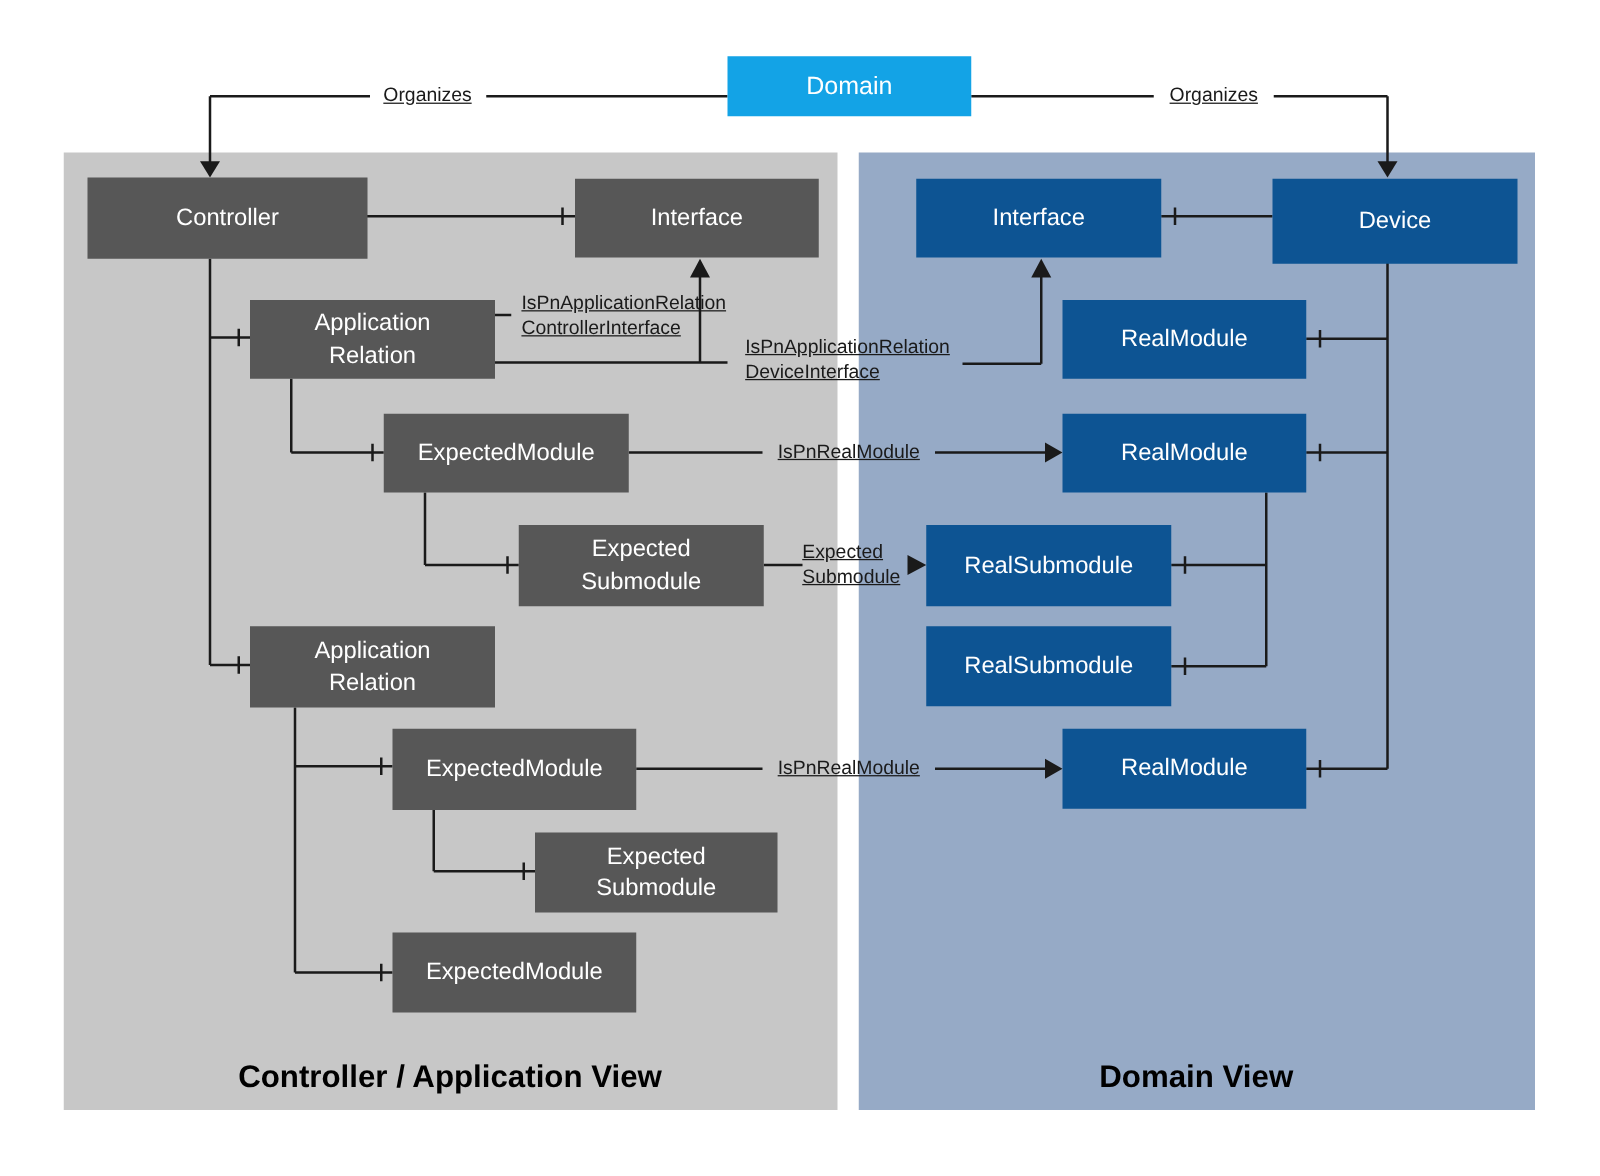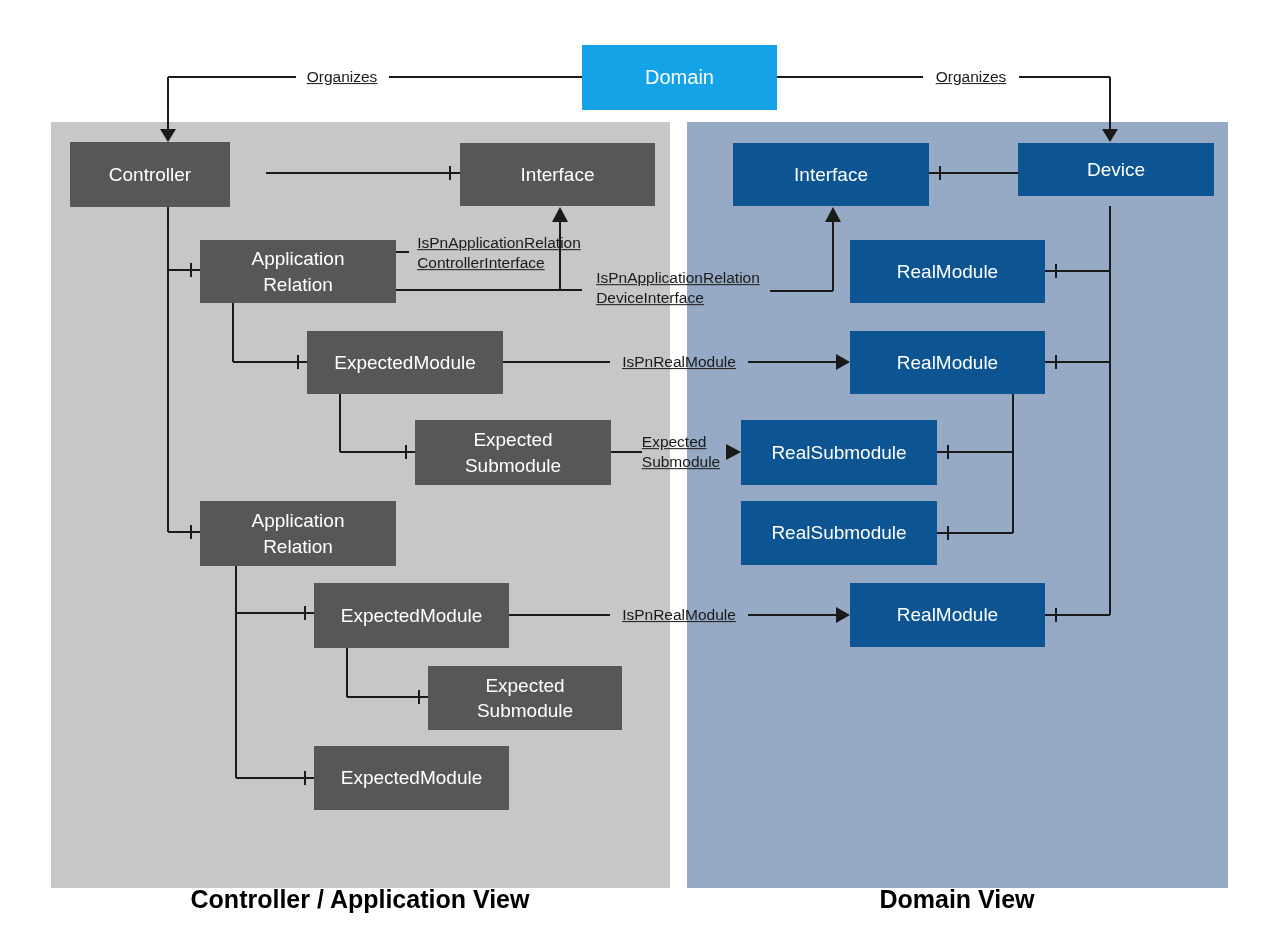--- a/index.html
+++ b/index.html
@@ -26,35 +26,35 @@
   }
   .node.gray{background:var(--controller-box-gray);}
   .node.blue{background:var(--device-box-blue);}
   .node.domain{background:var(--domain-blue);font-size:20px;}
   .edge-label{
     position:absolute;transform:translate(-50%,-50%);
     font-size:15.5px;line-height:1.28;text-align:left;white-space:pre-line;color:var(--line-black);text-decoration:underline;
   }
   .caption{
     position:absolute;transform:translate(-50%,-50%);
-    font-size:25px;font-weight:bold;color:#000000;white-space:nowrap;margin-top:37px;
+    font-size:25px;font-weight:bold;color:#000000;white-space:nowrap;
   }
   
-  .n-domain{left:582px;top:45px;width:195px;height:65px;}
-  .n-controller{left:70px;top:142px;width:160px;height:65px;}
+  .n-domain{left:582px;top:45px;width:195px;height:48px;}
+  .n-controller{left:70px;top:142px;width:224px;height:65px;}
   .n-interface-left{left:460px;top:143px;width:195px;height:63px;}
   .n-app-relation-1{left:200px;top:240px;width:196px;height:63px;}
   .n-expected-module-1{left:307px;top:331px;width:196px;height:63px;}
   .n-expected-submodule-1{left:415px;top:420px;width:196px;height:65px;}
   .n-app-relation-2{left:200px;top:501px;width:196px;height:65px;}
   .n-expected-module-2{left:314px;top:583px;width:195px;height:65px;}
   .n-expected-submodule-2{left:428px;top:666px;width:194px;height:64px;}
   .n-expected-module-3{left:314px;top:746px;width:195px;height:64px;}
   .n-interface-right{left:733px;top:143px;width:196px;height:63px;}
-  .n-device{left:1018px;top:143px;width:196px;height:53px;}
+  .n-device{left:1018px;top:143px;width:196px;height:68px;}
   .n-real-module-1{left:850px;top:240px;width:195px;height:63px;}
   .n-real-module-2{left:850px;top:331px;width:195px;height:63px;}
   .n-real-submodule-1{left:741px;top:420px;width:196px;height:65px;}
   .n-real-submodule-2{left:741px;top:501px;width:196px;height:64px;}
   .n-real-module-3{left:850px;top:583px;width:195px;height:64px;}
   
   .l-organizes-left{left:342px;top:77px;}
   .l-organizes-right{left:971px;top:77px;}
   .l-ctrl-if{left:499px;top:253px;}
   .l-dev-if{left:678px;top:288px;}

